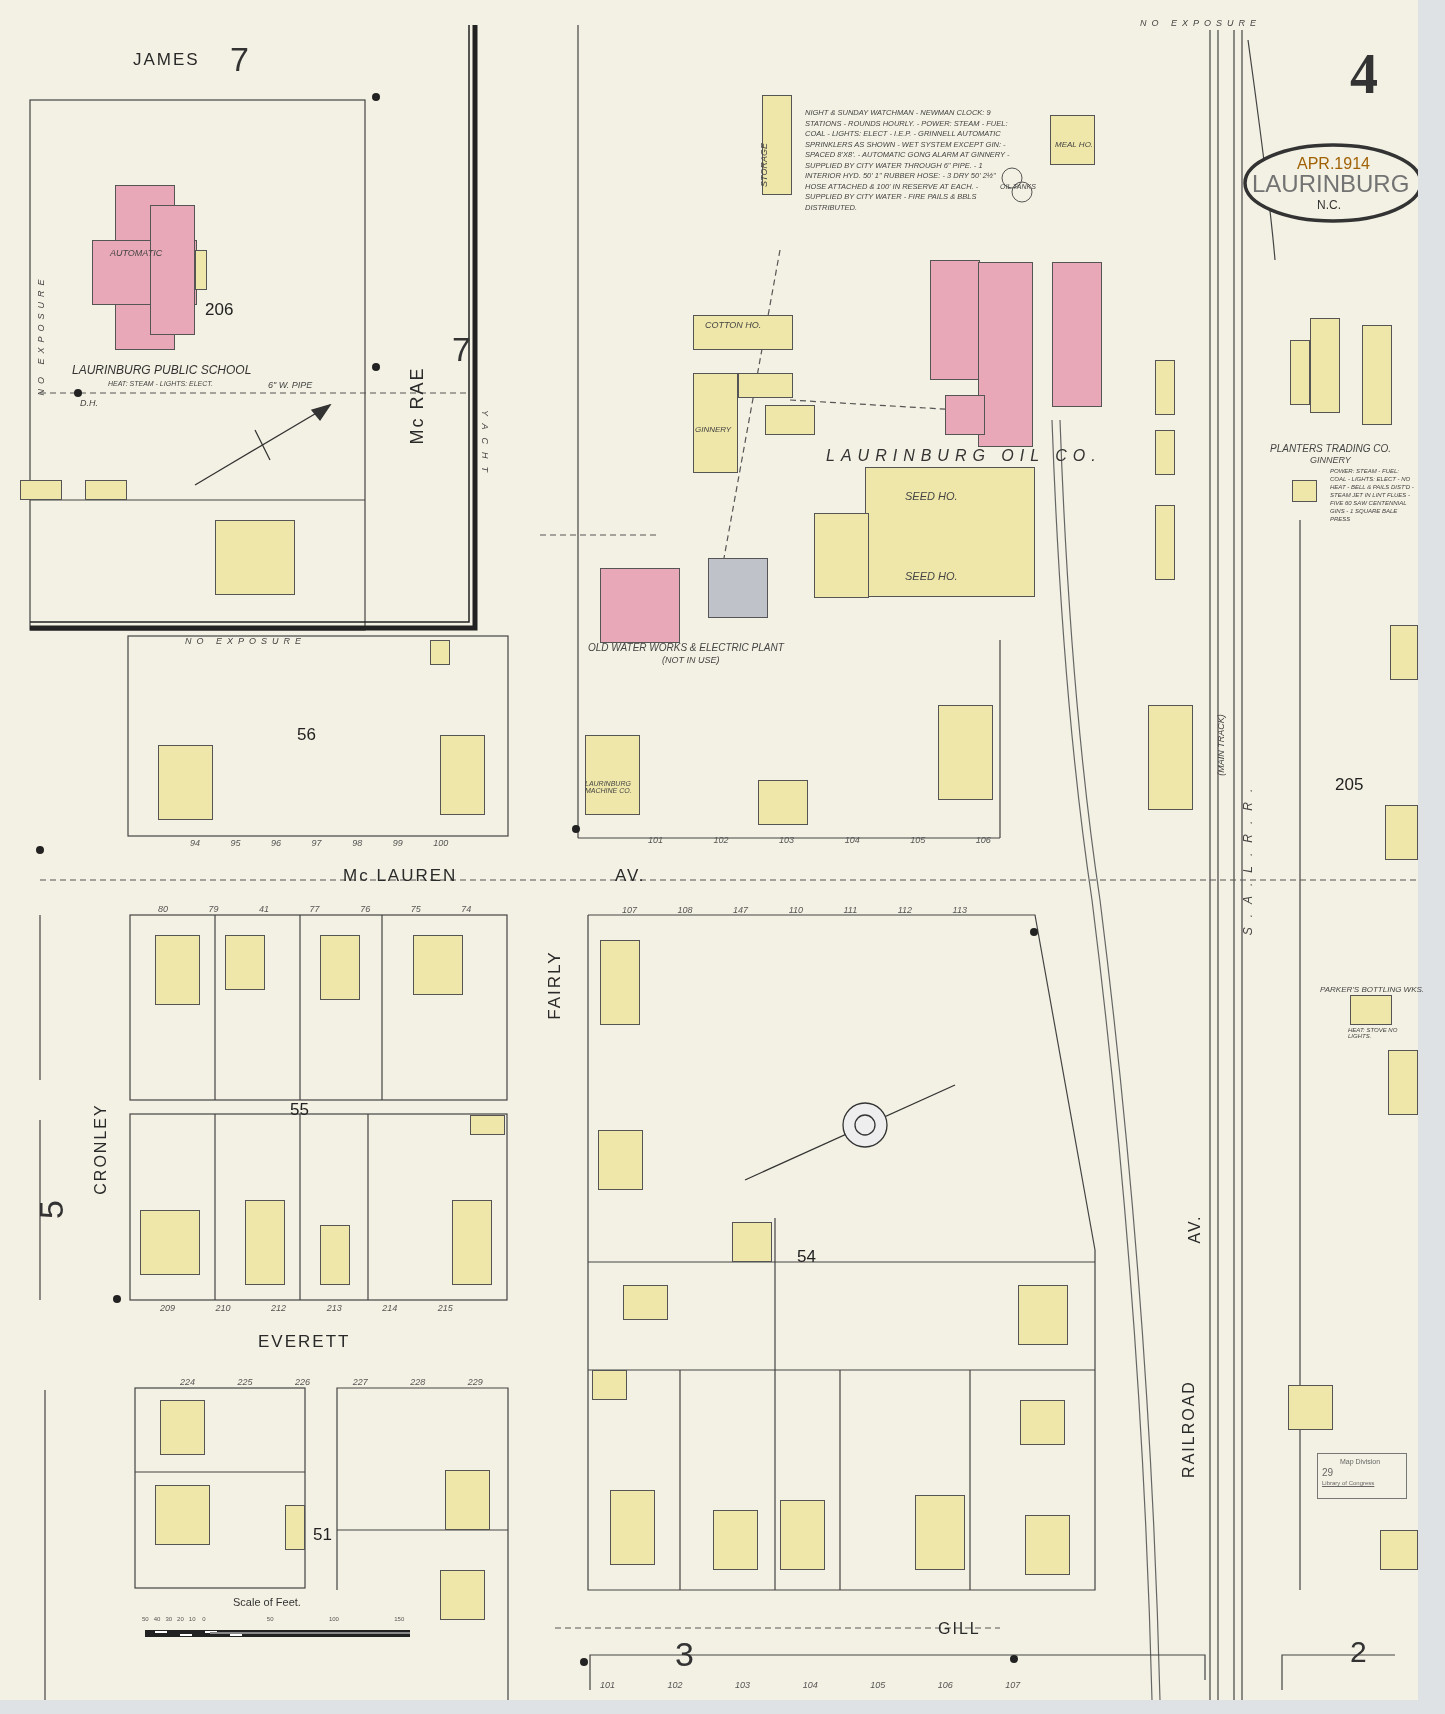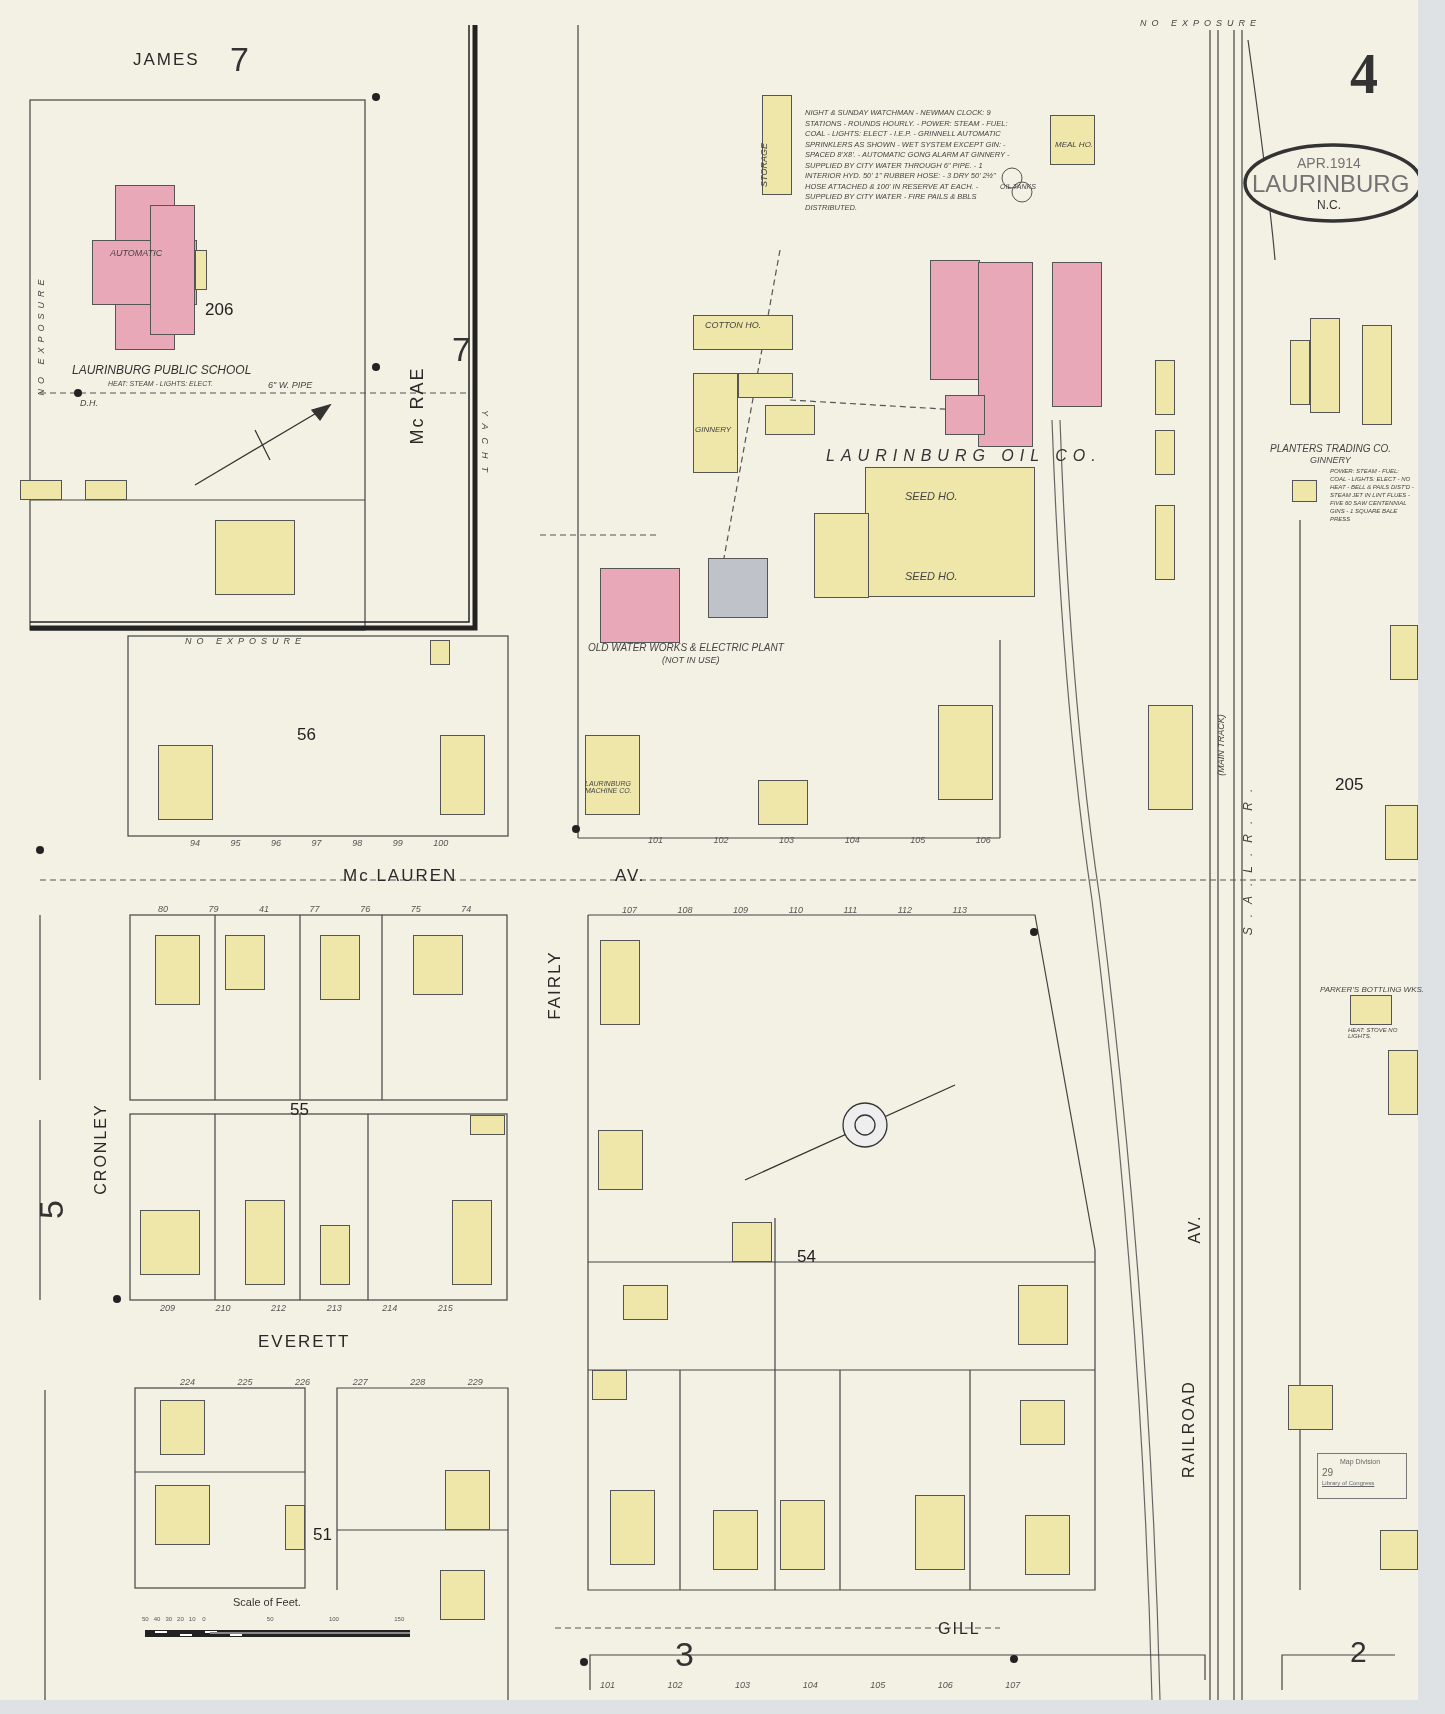--- a/index.html
+++ b/index.html
@@ -102,21 +102,21 @@
 
     <rect x="145" y="1630" width="265" height="7" fill="#222"></rect>
     <rect x="155" y="1631" width="12" height="2" fill="#fff"></rect>
     <rect x="180" y="1634" width="12" height="2" fill="#fff"></rect>
     <rect x="205" y="1631" width="12" height="2" fill="#fff"></rect>
     <rect x="230" y="1634" width="12" height="2" fill="#fff"></rect>
     <rect x="210" y="1632" width="200" height="2" fill="#888"></rect>
   </svg>
 
   <div class="lbl" style="left:1350px;top:42px;font-family:'Liberation Serif',serif;font-size:56px;font-weight:bold;color:#333;">4</div>
-  <div class="lbl" style="left:1297px;top:155px;font-size:14px;color:#737373;">APR.1914</div>
+  <div class="lbl" style="left:1297px;top:155px;font-size:16px;color:#a16207;">APR.1914</div>
   <div class="lbl" style="left:1252px;top:170px;font-size:24px;color:#737373;">LAURINBURG</div>
   <div class="lbl" style="left:1317px;top:198px;font-size:12px;color:#333;">N.C.</div>
 
   <div class="lbl it" style="left:1140px;top:18px;letter-spacing:5px;">NO EXPOSURE</div>
   <div class="lbl it" style="left:185px;top:636px;letter-spacing:5px;">NO EXPOSURE</div>
   <div class="lbl it" style="left:-20px;top:330px;transform:rotate(-90deg);letter-spacing:5px;">NO EXPOSURE</div>
 
   <div class="lbl" style="left:230px;top:40px;font-size:34px;color:#333;">7</div>
   <div class="lbl" style="left:452px;top:330px;font-size:34px;color:#333;">7</div>
   <div class="lbl" style="left:42px;top:1190px;font-size:34px;color:#333;transform:rotate(-90deg);">5</div>
@@ -284,21 +284,21 @@
     <span>101</span>
     <span>102</span>
     <span>103</span>
     <span>104</span>
     <span>105</span>
     <span>106</span>
   </div>
   <div class="lbl num" style="left:622px;top:905px;word-spacing:38px;">
     <span>107</span>
     <span>108</span>
-    <span>109</span>
+    <span>147</span>
     <span>110</span>
     <span>111</span>
     <span>112</span>
     <span>113</span>
   </div>
   <div class="lbl num" style="left:160px;top:1303px;word-spacing:38px;">
     <span>209</span>
     <span>210</span>
     <span>212</span>
     <span>213</span>

